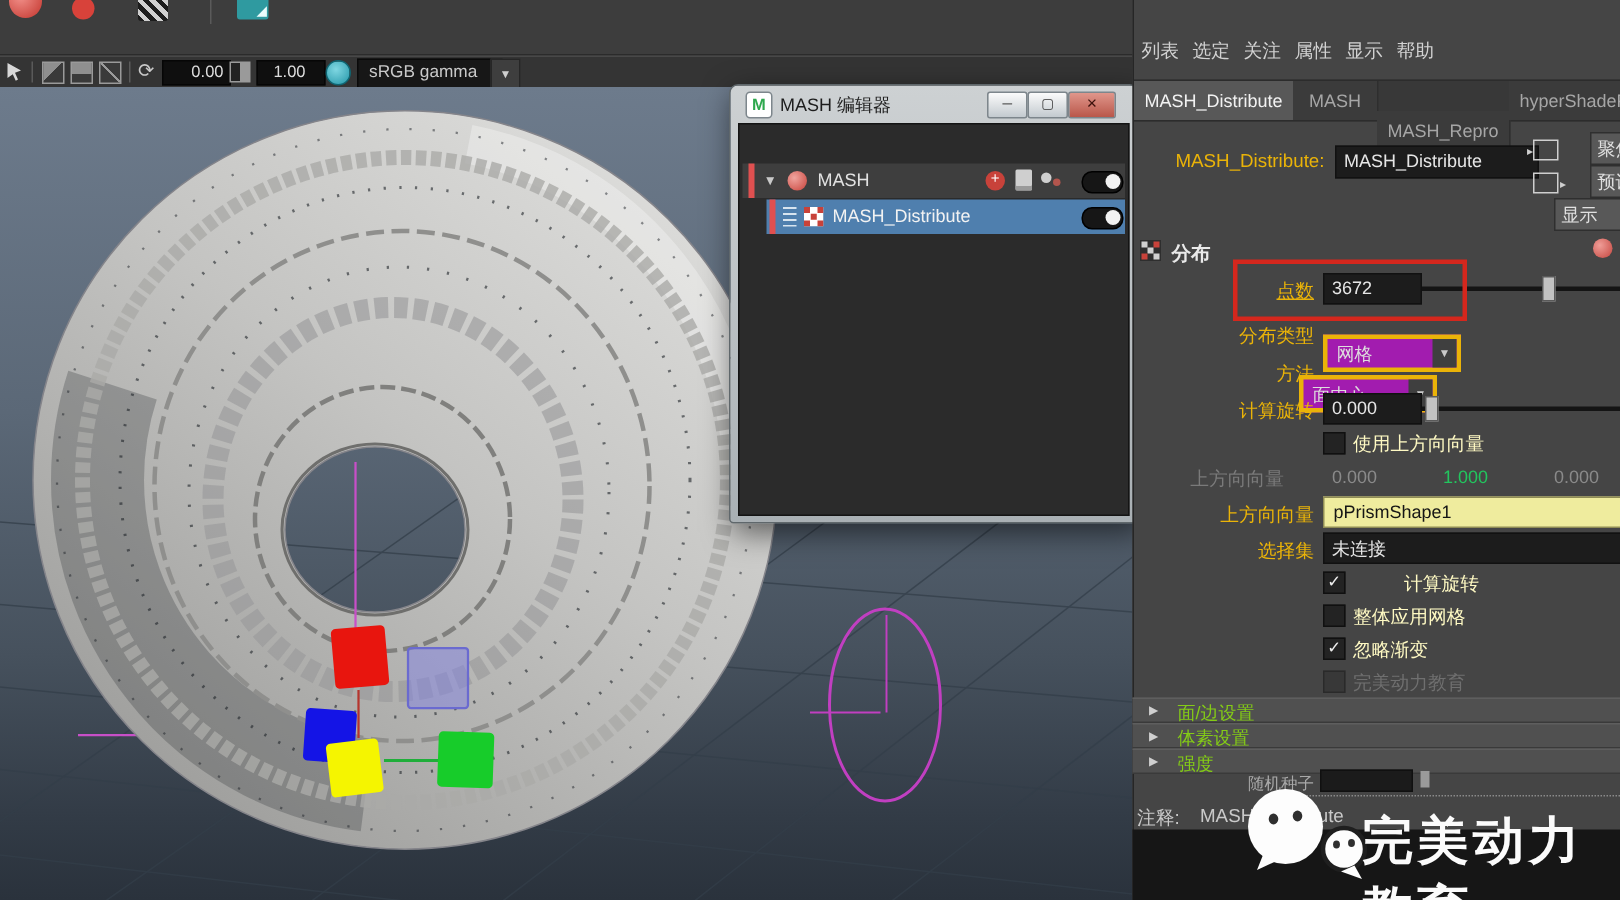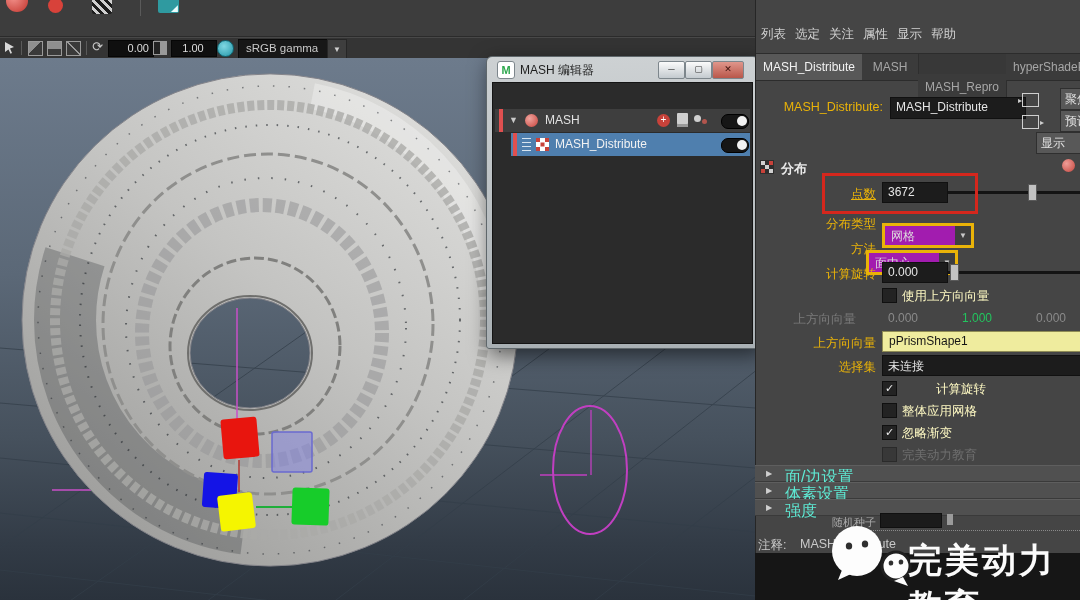--- a/index.html
+++ b/index.html
@@ -42,21 +42,21 @@
   .track{height:3px;background:#141414;}
   .handle{width:7px;background:#c2c2c2;border:1px solid #5a5a5a;}
   .cb{width:13px;height:13px;background:#232323;border:1px solid #101010;color:#efefef;
       font-size:11px;line-height:13px;text-align:center;font-weight:bold;}
   .cb.dis{background:#383838;border-color:#2a2a2a;}
   .cblbl{color:#fef9c3;font-size:12.5px;}
   .cblbl.dis{color:#6f6f6f;}
   .sect{left:755px;width:325px;height:15px;background:#505050;border-top:1px solid #5e5e5e;
         border-bottom:1px solid #3a3a3a;}
   .sect .arr{position:absolute;left:11px;top:3px;color:#cfcfcf;font-size:8px;}
-  .sect .stxt{position:absolute;left:30px;top:1px;color:#5eead4;font-size:16px;}
+  .sect .stxt{position:absolute;left:30px;top:1px;color:#84cc16;font-size:12px;}
   #annotation-box{left:822px;top:173px;width:150px;height:35px;border:3px solid #d5271d;z-index:5;}
   #watermark-text{color:#fbfbfb;font-size:34px;font-weight:bold;letter-spacing:3px;z-index:9;}
 </style>
 </head>
 <body>
 
 <div class="abs" id="shelf">
   <div class="abs" style="left:6px;top:-10px;width:22px;height:22px;border-radius:50%;
               background:radial-gradient(circle at 35% 35%,#f2908a,#c2342c);"></div>
   <div class="abs" style="left:48px;top:-2px;width:15px;height:15px;border-radius:50%;background:#d8423a;"></div>

